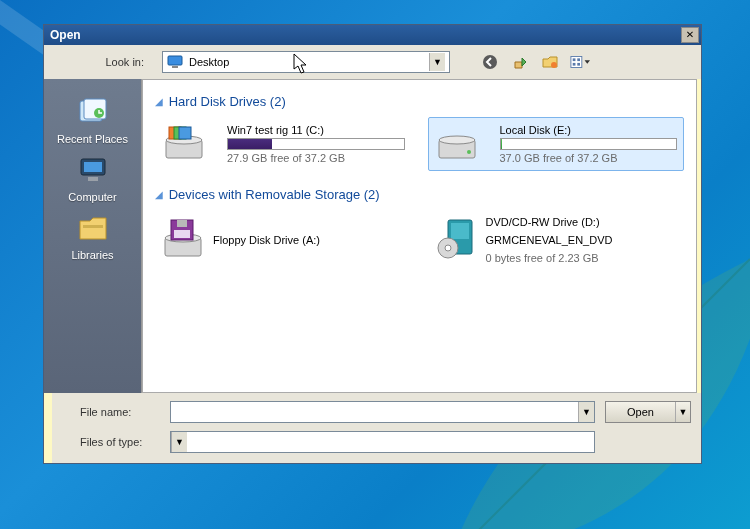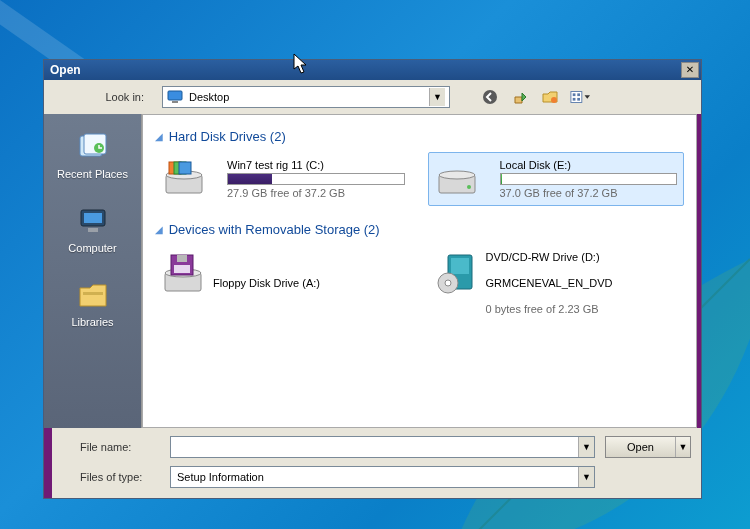--- a/index.html
+++ b/index.html
@@ -11,23 +11,23 @@
     position: relative;
     overflow: hidden;
   }
   .bg-ray {
     position: absolute;
     background: rgba(255,255,255,0.15);
     transform-origin: top left;
   }
   .dialog {
     position: absolute;
-    left: 43px; top: 59px;
+    left: 43px; top: 24px;
     width: 659px; height: 440px;
-    background: #701a75;
+    background: #fef9c3;
     border: 1px solid #4a5d7a;
     display: flex;
     flex-direction: column;
   }
   .titlebar {
     height: 20px;
     background: linear-gradient(#2b5fa0,#1f4c87);
     color: #fff;
     display: flex;
     align-items: center;
@@ -73,21 +73,21 @@
     min-height: 0;
   }
   .sidebar {
     width: 98px;
     background: linear-gradient(#6e7b8e,#5a6578);
     border-right: 1px solid #999;
     padding: 12px 0;
     display: flex;
     flex-direction: column;
     align-items: center;
-    gap: 16px;
+    gap: 0;
   }
   .sb-item { width:100%; text-align:center; color:#fff; padding:4px 0; cursor:pointer; }
   .sb-item .sb-icon { width:34px; height:34px; margin:0 auto 2px; }
   .sb-item .sb-label { font-size:11px; text-shadow:0 1px 1px rgba(0,0,0,.4); }
   .main {
     flex: 1;
     background: #fff;
     border: 1px solid #aaa;
     margin: 0 4px 0 0;
     overflow: auto;
@@ -118,21 +118,21 @@
   .drive.selected { border-color:#7cb4ec; background:#def; }
   .drv-icon { width:44px; height:38px; flex-shrink:0; }
   .drv-body { flex:1; }
   .drv-name { color:#000; margin-bottom:2px; font-size:11px; }
   .drv-bar { height:12px; border:1px solid #999; background:#fff; position:relative; margin-bottom:2px; }
   .drv-bar .fill { position:absolute; left:0; top:0; bottom:0; background:linear-gradient(#4a2d7e,#3a1e66); }
   .drv-bar .fill.green { background:linear-gradient(#5abf5a,#2f9f3a); }
   .drv-free { color:#6a6a6a; font-size:11px; }
   .dev { display:flex; gap:8px; padding:6px; }
   .dev-icon { width:44px; height:44px; flex-shrink:0; }
-  .dev-body { display:flex; flex-direction:column; justify-content:center; gap:14px; }
+  .dev-body { display:flex; flex-direction:column; justify-content:center; gap:6px; }
   .dev-line { font-size:11px; color:#000; }
   .dev-line.gray { color:#6a6a6a; }
   .bottom {
     background:#e8e5da;
     padding:8px 10px 10px;
     display:grid;
     grid-template-columns: 98px 1fr 86px;
     gap: 8px 10px;
     align-items:center;
     margin-left:8px;
@@ -331,21 +331,20 @@
       <div class="ctext"></div>
       <div class="dd">▼</div>
     </div>
     <div class="btn split">
       <div class="main-b">Open</div>
       <div class="arr">▼</div>
     </div>
 
     <div class="bt-label">Files of type:</div>
     <div class="combo">
-      <div class="ctext">Setup Information</div>
       <div class="dd">▼</div>
     </div>
   </div>
 
 </div>
 
 <svg class="cursor" viewBox="0 0 16 22">
   <path d="M1 1 L1 16 L5 13 L8 20 L11 19 L8 12 L13 12 Z" fill="#fff" stroke="#000" stroke-width="1"></path>
 </svg>
 

